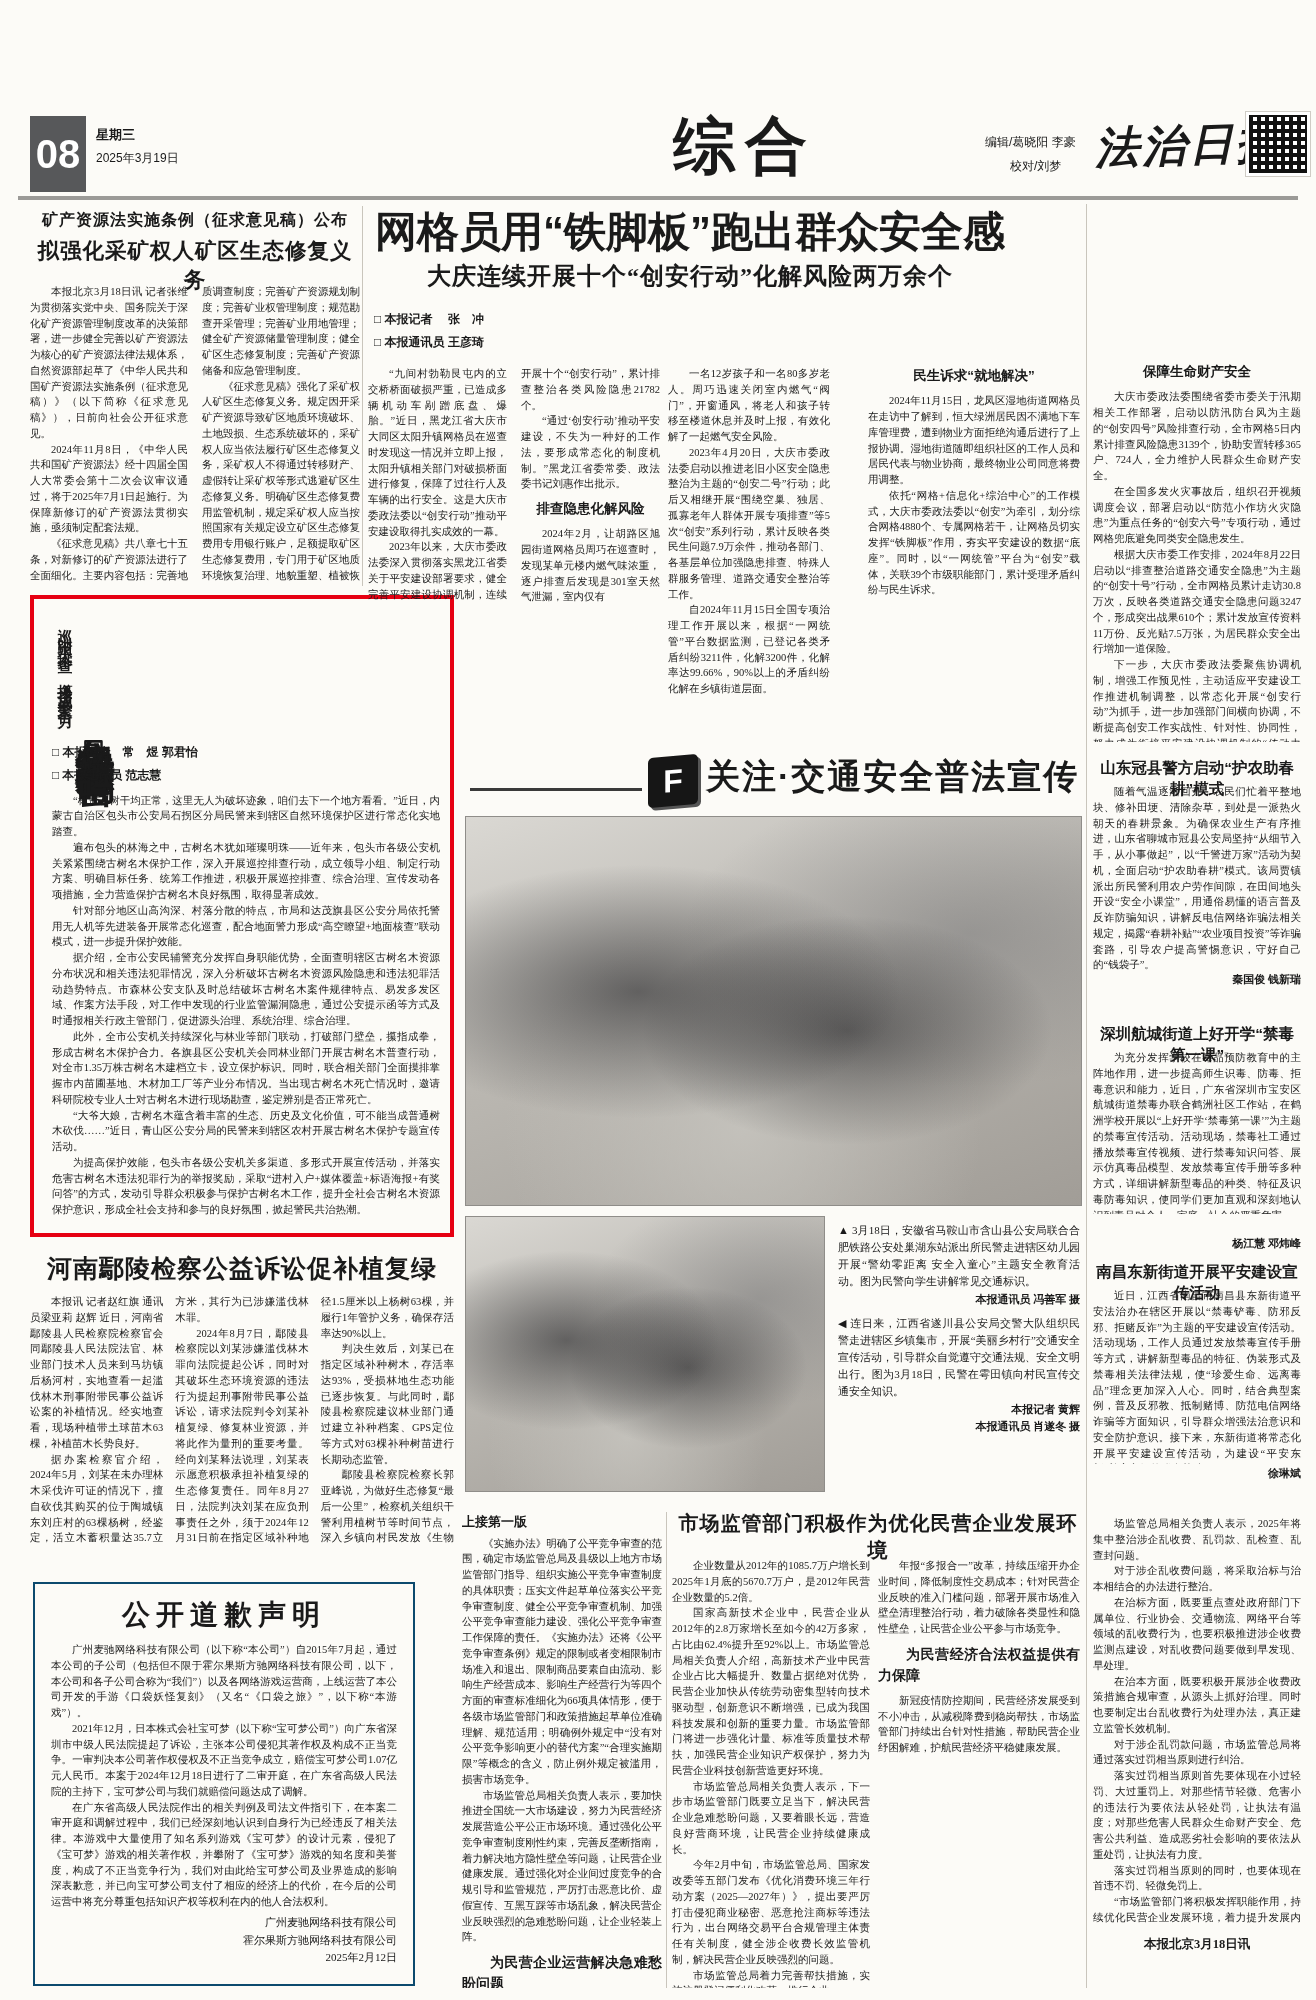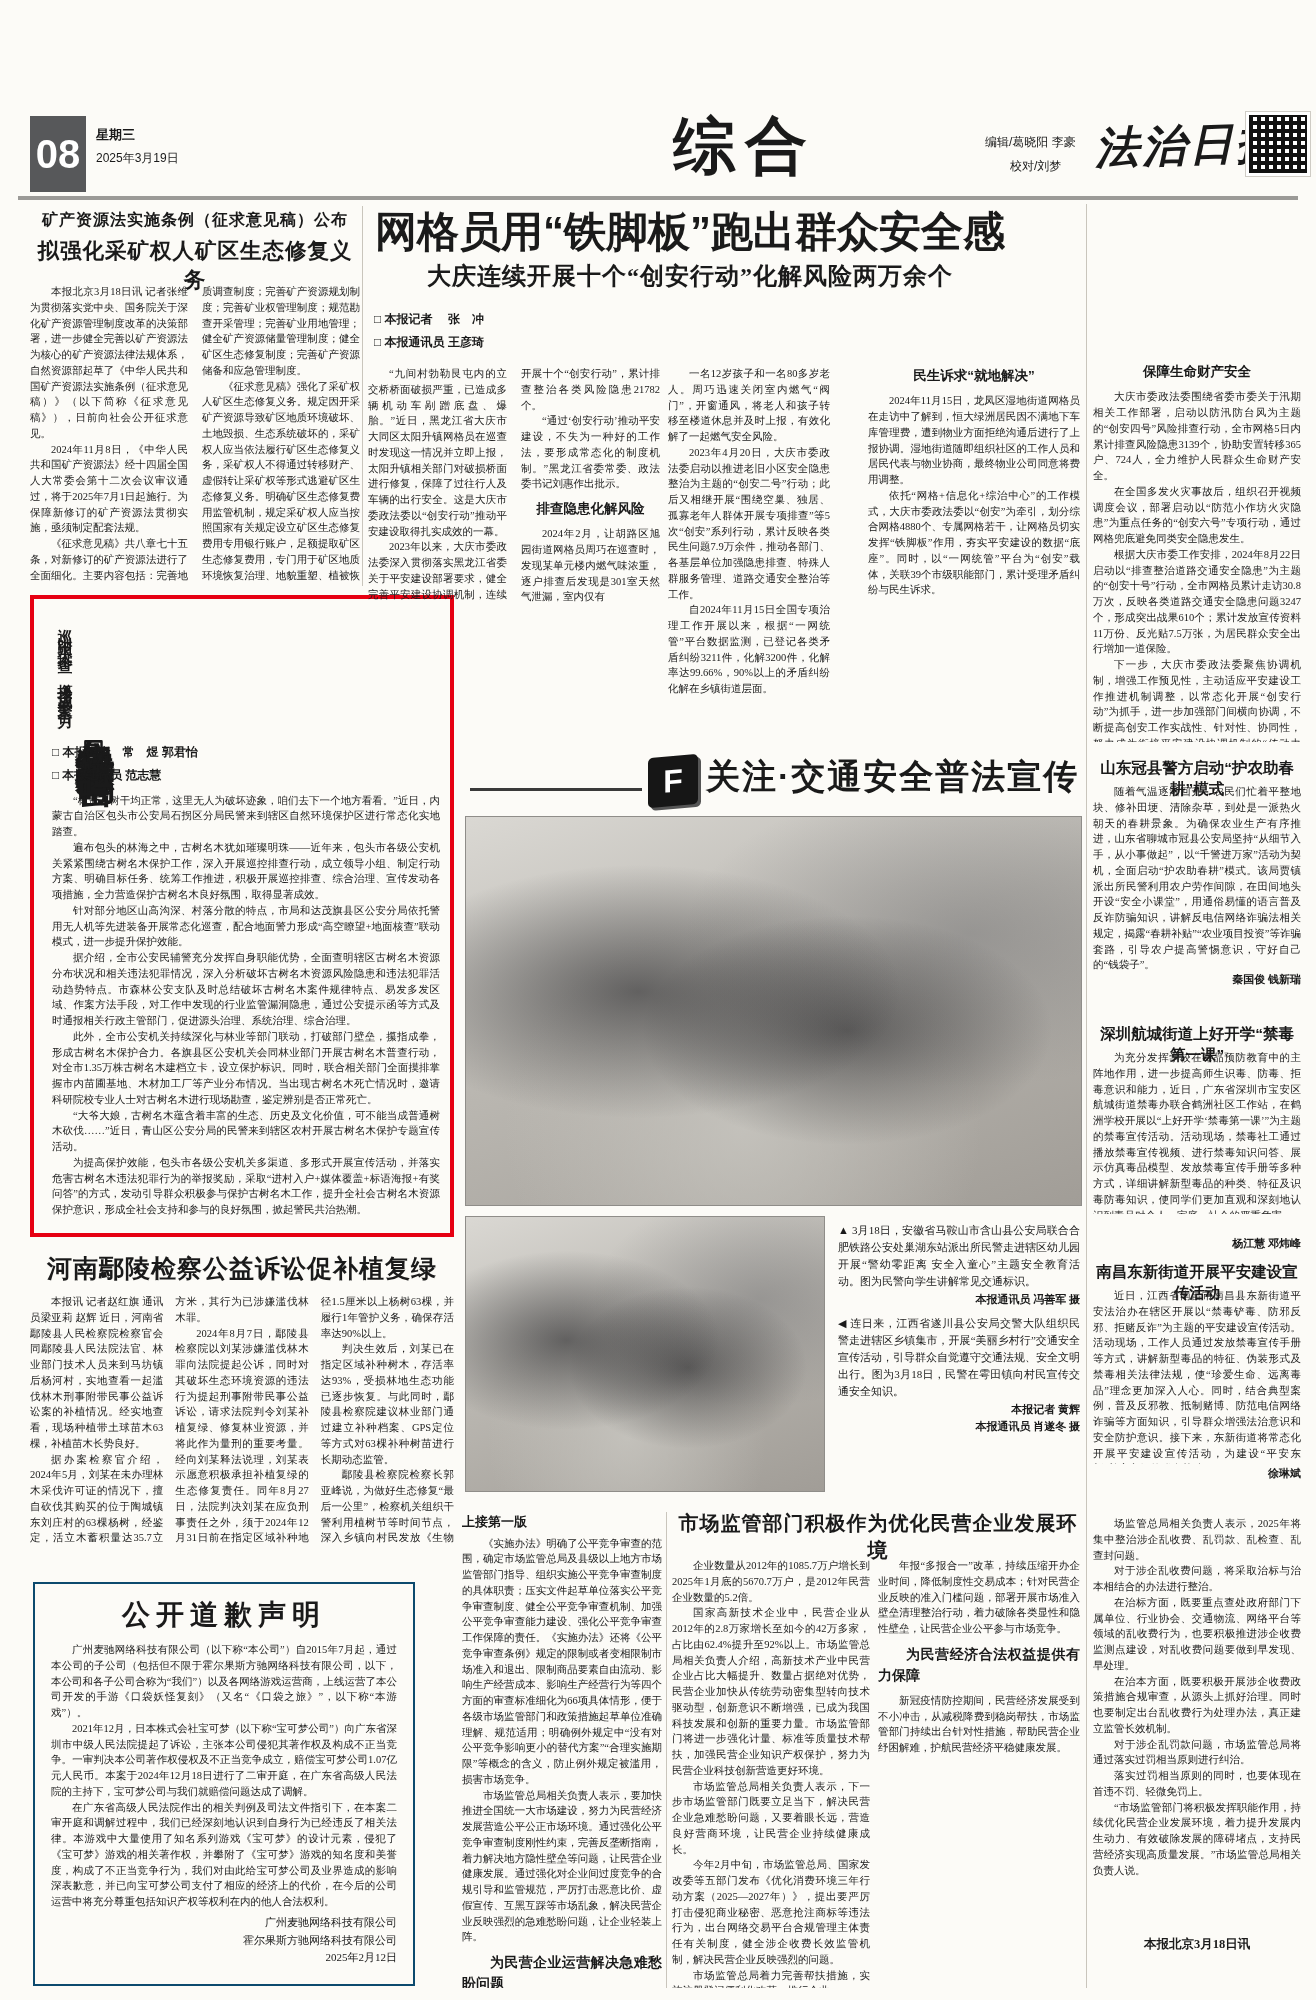--- a/index.html
+++ b/index.html
@@ -209,18 +209,19 @@
       <p class="para">近日，江西省南昌市南昌县东新街道平安法治办在辖区开展以“禁毒铲毒、防邪反邪、拒赌反诈”为主题的平安建设宣传活动。活动现场，工作人员通过发放禁毒宣传手册等方式，讲解新型毒品的特征、伪装形式及禁毒相关法律法规，使“珍爱生命、远离毒品”理念更加深入人心。同时，结合典型案例，普及反邪教、抵制赌博、防范电信网络诈骗等方面知识，引导群众增强法治意识和安全防护意识。接下来，东新街道将常态化开展平安建设宣传活动，为建设“平安东新”奠定良好的群众基础。</p>
     </div>
   <div class="abs right sign" style="left:1093px;top:1466px;width:208px;">徐琳斌</div>
 
   <div class="abs bodytext" style="left:1093px;top:1516px;width:208px;height:412px;">
       <p class="para">场监管总局相关负责人表示，2025年将集中整治涉企乱收费、乱罚款、乱检查、乱查封问题。</p>
       <p class="para">对于涉企乱收费问题，将采取治标与治本相结合的办法进行整治。</p>
       <p class="para">在治标方面，既要重点查处政府部门下属单位、行业协会、交通物流、网络平台等领域的乱收费行为，也要积极推进涉企收费监测点建设，对乱收费问题要做到早发现、早处理。</p>
       <p class="para">在治本方面，既要积极开展涉企收费政策措施合规审查，从源头上抓好治理。同时也要制定出台乱收费行为处理办法，真正建立监管长效机制。</p>
       <p class="para">对于涉企乱罚款问题，市场监管总局将通过落实过罚相当原则进行纠治。</p>
+      <p class="para">落实过罚相当原则首先要体现在小过轻罚、大过重罚上。对那些情节轻微、危害小的违法行为要依法从轻处罚，让执法有温度；对那些危害人民群众生命财产安全、危害公共利益、造成恶劣社会影响的要依法从重处罚，让执法有力度。</p>
       <p class="para">落实过罚相当原则的同时，也要体现在首违不罚、轻微免罚上。</p>
       <p class="para">“市场监管部门将积极发挥职能作用，持续优化民营企业发展环境，着力提升发展内生动力、有效破除发展的障碍堵点，支持民营经济实现高质量发展。”市场监管总局相关负责人说。</p>
     </div>
   <div class="abs center" style="left:1093px;top:1936px;width:208px;font-size:12.5px;font-weight:bold;">本报北京3月18日讯</div>
 
 </div>
 
 </body></html>

